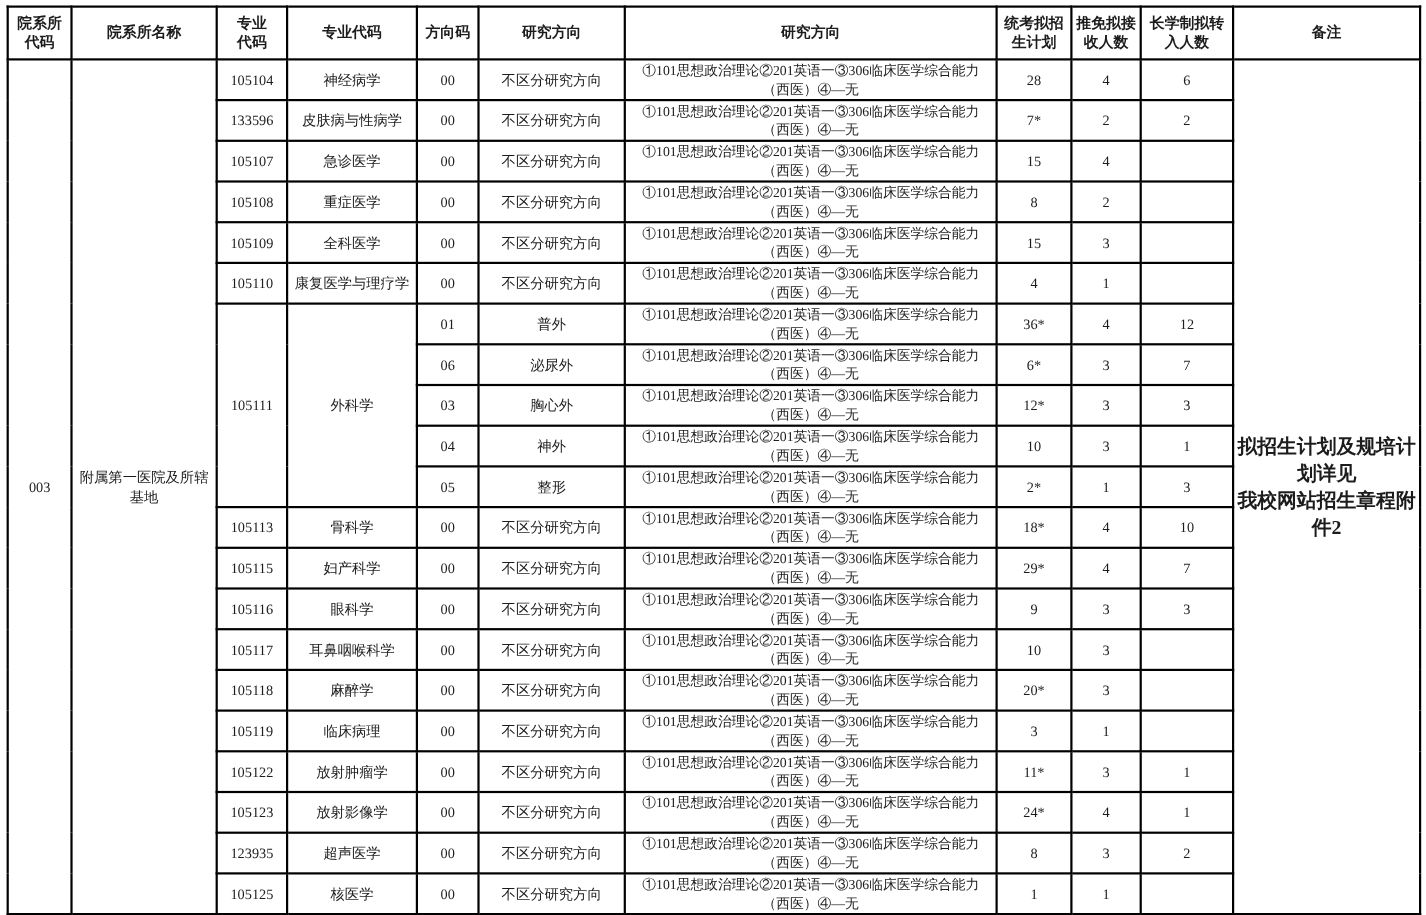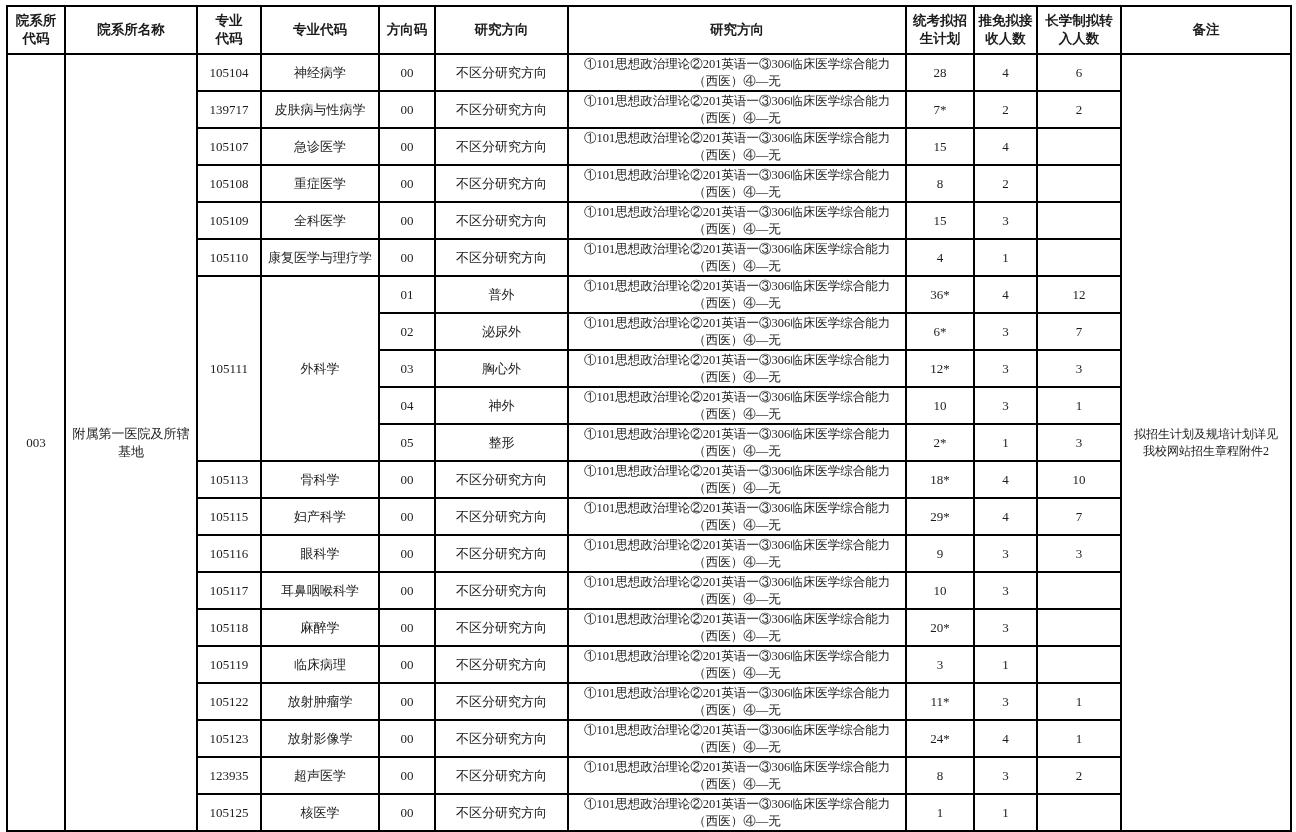--- a/index.html
+++ b/index.html
@@ -34,21 +34,21 @@
   .grid td {
     font-size: 13px;
     line-height: 1.35;
     height: 37px;
   }
   .grid td.exam-cell {
     font-size: 12.5px;
     line-height: 1.3;
     padding: 0 3px;
   }
-  .grid td.remark-cell { font-size: 12px; }
+  .grid td.remark-cell { font-size: 18px; font-weight: bold; }
 </style>
 </head>
 <body>
 
 <div class="page">
   <table class="grid">
     <colgroup>
       <col style="width:58px">
       <col style="width:132px">
       <col style="width:64px">
@@ -92,21 +92,21 @@
           <td>不区分研究方向</td>
           <td class="exam-cell">①101思想政治理论②201英语一③306临床医学综合能力
 （西医）④—无</td>
           <td>28</td>
           <td>4</td>
           <td>6</td>
           <td rowspan="21" class="remark-cell">拟招生计划及规培计划详见
 我校网站招生章程附件2</td>
         </tr>
         <tr>
-          <td>139717</td>
+          <td>133596</td>
           <td>皮肤病与性病学</td>
           <td>00</td>
           <td>不区分研究方向</td>
           <td class="exam-cell">①101思想政治理论②201英语一③306临床医学综合能力
 （西医）④—无</td>
           <td>7*</td>
           <td>2</td>
           <td>2</td>
         </tr>
         <tr>
@@ -158,21 +158,21 @@
           <td rowspan="5">外科学</td>
           <td>01</td>
           <td>普外</td>
           <td class="exam-cell">①101思想政治理论②201英语一③306临床医学综合能力
 （西医）④—无</td>
           <td>36*</td>
           <td>4</td>
           <td>12</td>
         </tr>
         <tr>
-          <td>02</td>
+          <td>06</td>
           <td>泌尿外</td>
           <td class="exam-cell">①101思想政治理论②201英语一③306临床医学综合能力
 （西医）④—无</td>
           <td>6*</td>
           <td>3</td>
           <td>7</td>
         </tr>
         <tr>
           <td>03</td>
           <td>胸心外</td>

